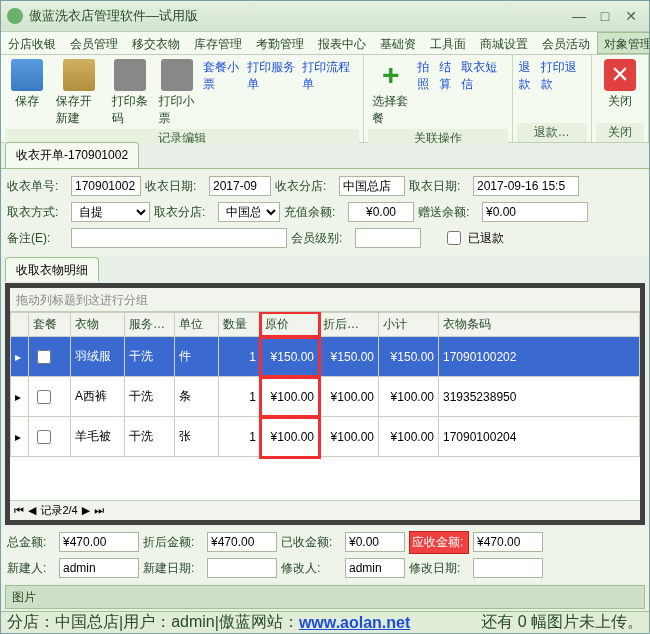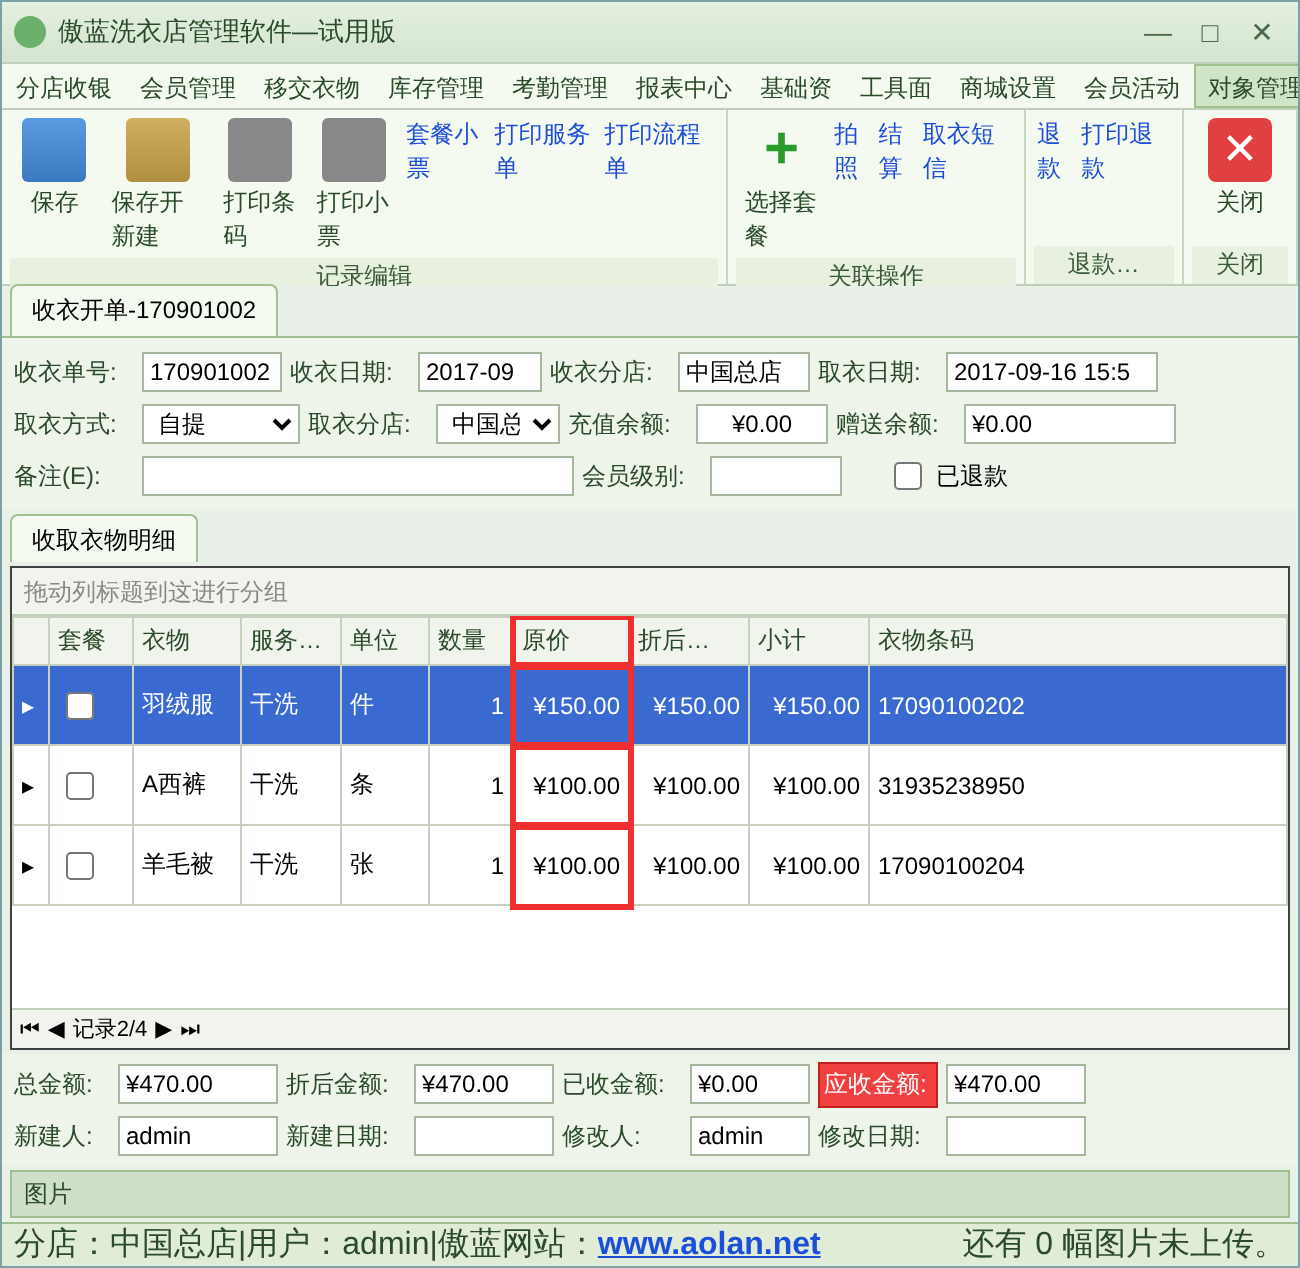--- a/index.html
+++ b/index.html
@@ -26,21 +26,21 @@
 .ic-close{background:#e04040;color:#fff;font-size:22px;line-height:32px;text-align:center;border-radius:4px;}
 .tabstrip{height:26px;display:flex;align-items:flex-end;padding-left:4px;font-size:12px;border-bottom:1px solid #a0c090;background:#e8f0e8;}
 .tab{padding:4px 10px;background:#f4faf0;border:1px solid #a0c090;border-bottom:none;border-radius:4px 4px 0 0;}
 .form{background:#eef4ea;padding:4px 6px;font-size:12px;}
 .frow{display:flex;align-items:center;height:26px;gap:4px;}
 .flabel{width:60px;text-align:left;color:#2a4a2a;white-space:nowrap;}
 .fin{height:20px;border:1px solid #a8b8a0;background:#fff;font-size:12px;padding:0 3px;}
 .red-btn{background:#f04040;color:#fff;border:1px solid #c02020;}
 .cb{width:14px;height:14px;}
 .subtabs{height:26px;display:flex;padding:2px 4px 0;font-size:12px;}
-.grid-area{background:#fff;border:1px solid #404040;margin:2px 4px;flex:1;display:flex;flex-direction:column;min-height:0;}
+.grid-area{background:#fff;border:5px solid #404040;margin:2px 4px;flex:1;display:flex;flex-direction:column;min-height:0;}
 .grid-group{height:24px;background:#f0f4ec;color:#888;font-size:12px;padding:4px 6px;border-bottom:1px solid #c0d0b8;}
 .grid{flex:1;overflow:hidden;font-size:12px;}
 table{border-collapse:collapse;width:100%;}
 th,td{border:1px solid #c8d0c0;padding:0 4px;height:40px;font-size:12px;white-space:nowrap;overflow:hidden;}
 th{background:#f0f4ec;height:24px;font-weight:normal;text-align:left;color:#2a4a2a;}
 tr.sel td{background:#3a6ad0;color:#fff;}
 td.num{text-align:right;}
 .red-frame{outline:3px solid #f03030;outline-offset:-1px;}
 .nav{height:20px;background:#f0f4ec;border-top:1px solid #c0d0b8;display:flex;align-items:center;font-size:11px;padding:0 4px;gap:4px;}
 .totals{background:#eef4ea;padding:2px 6px;font-size:12px;}

